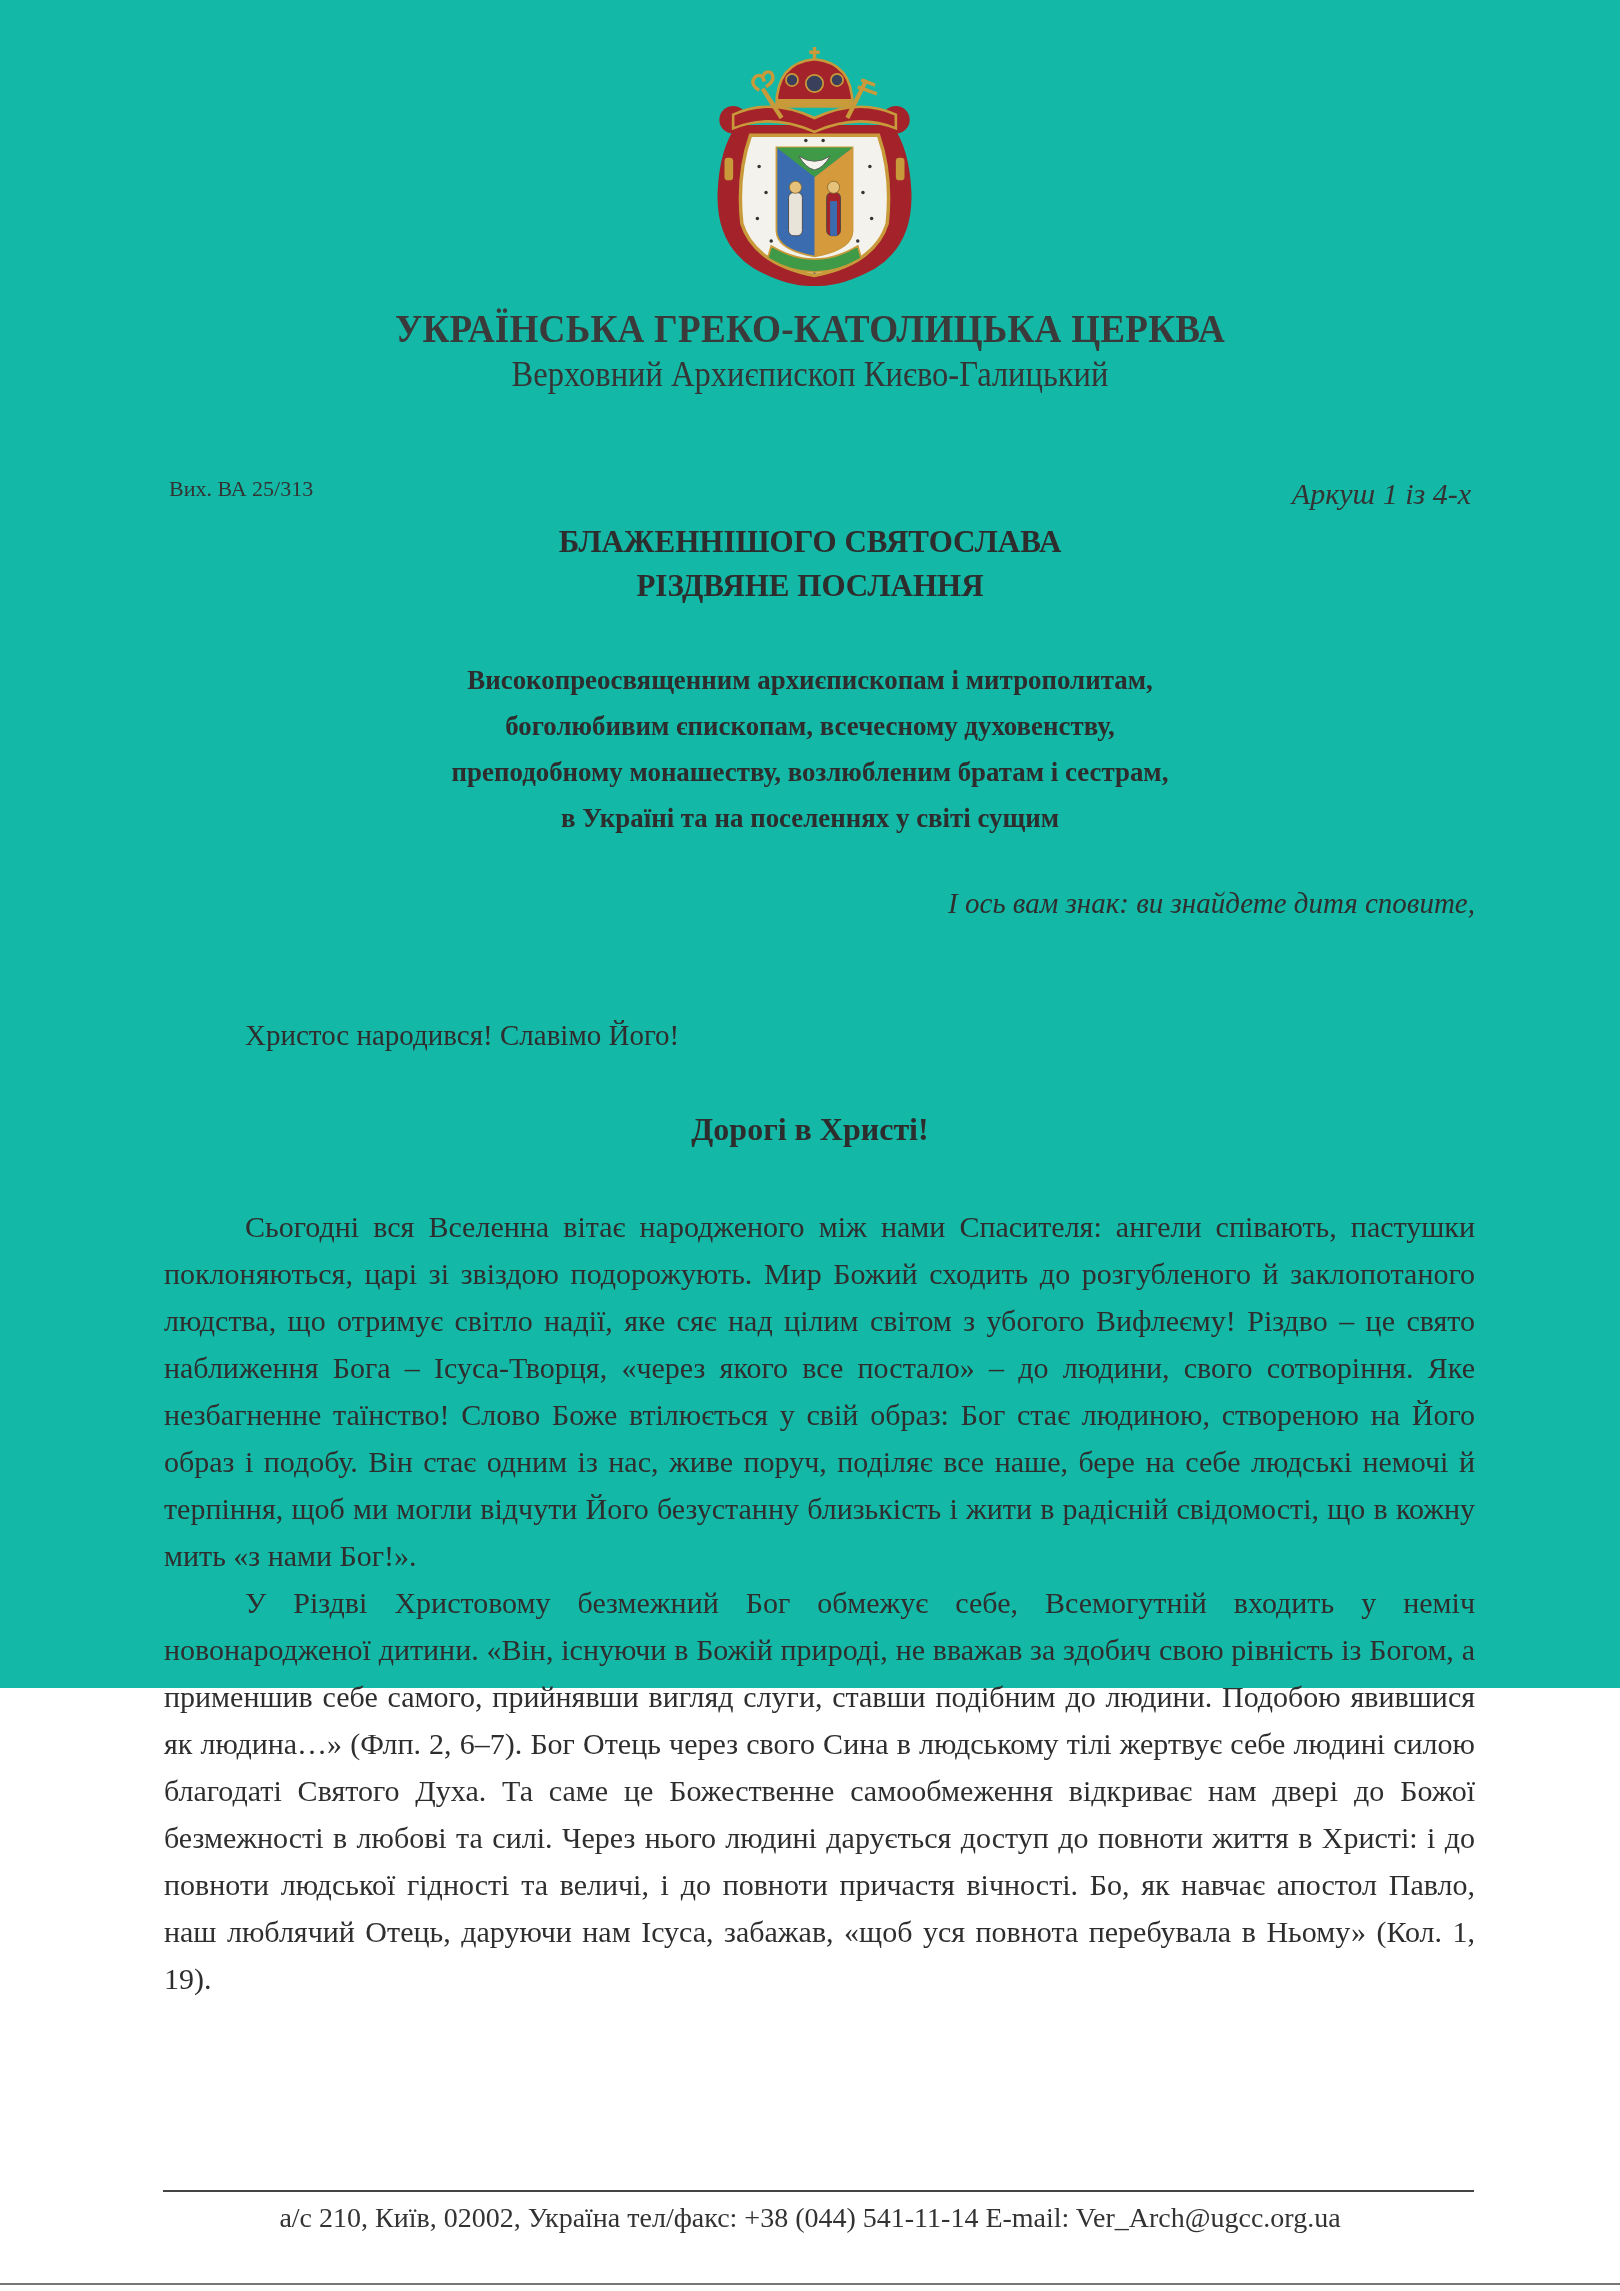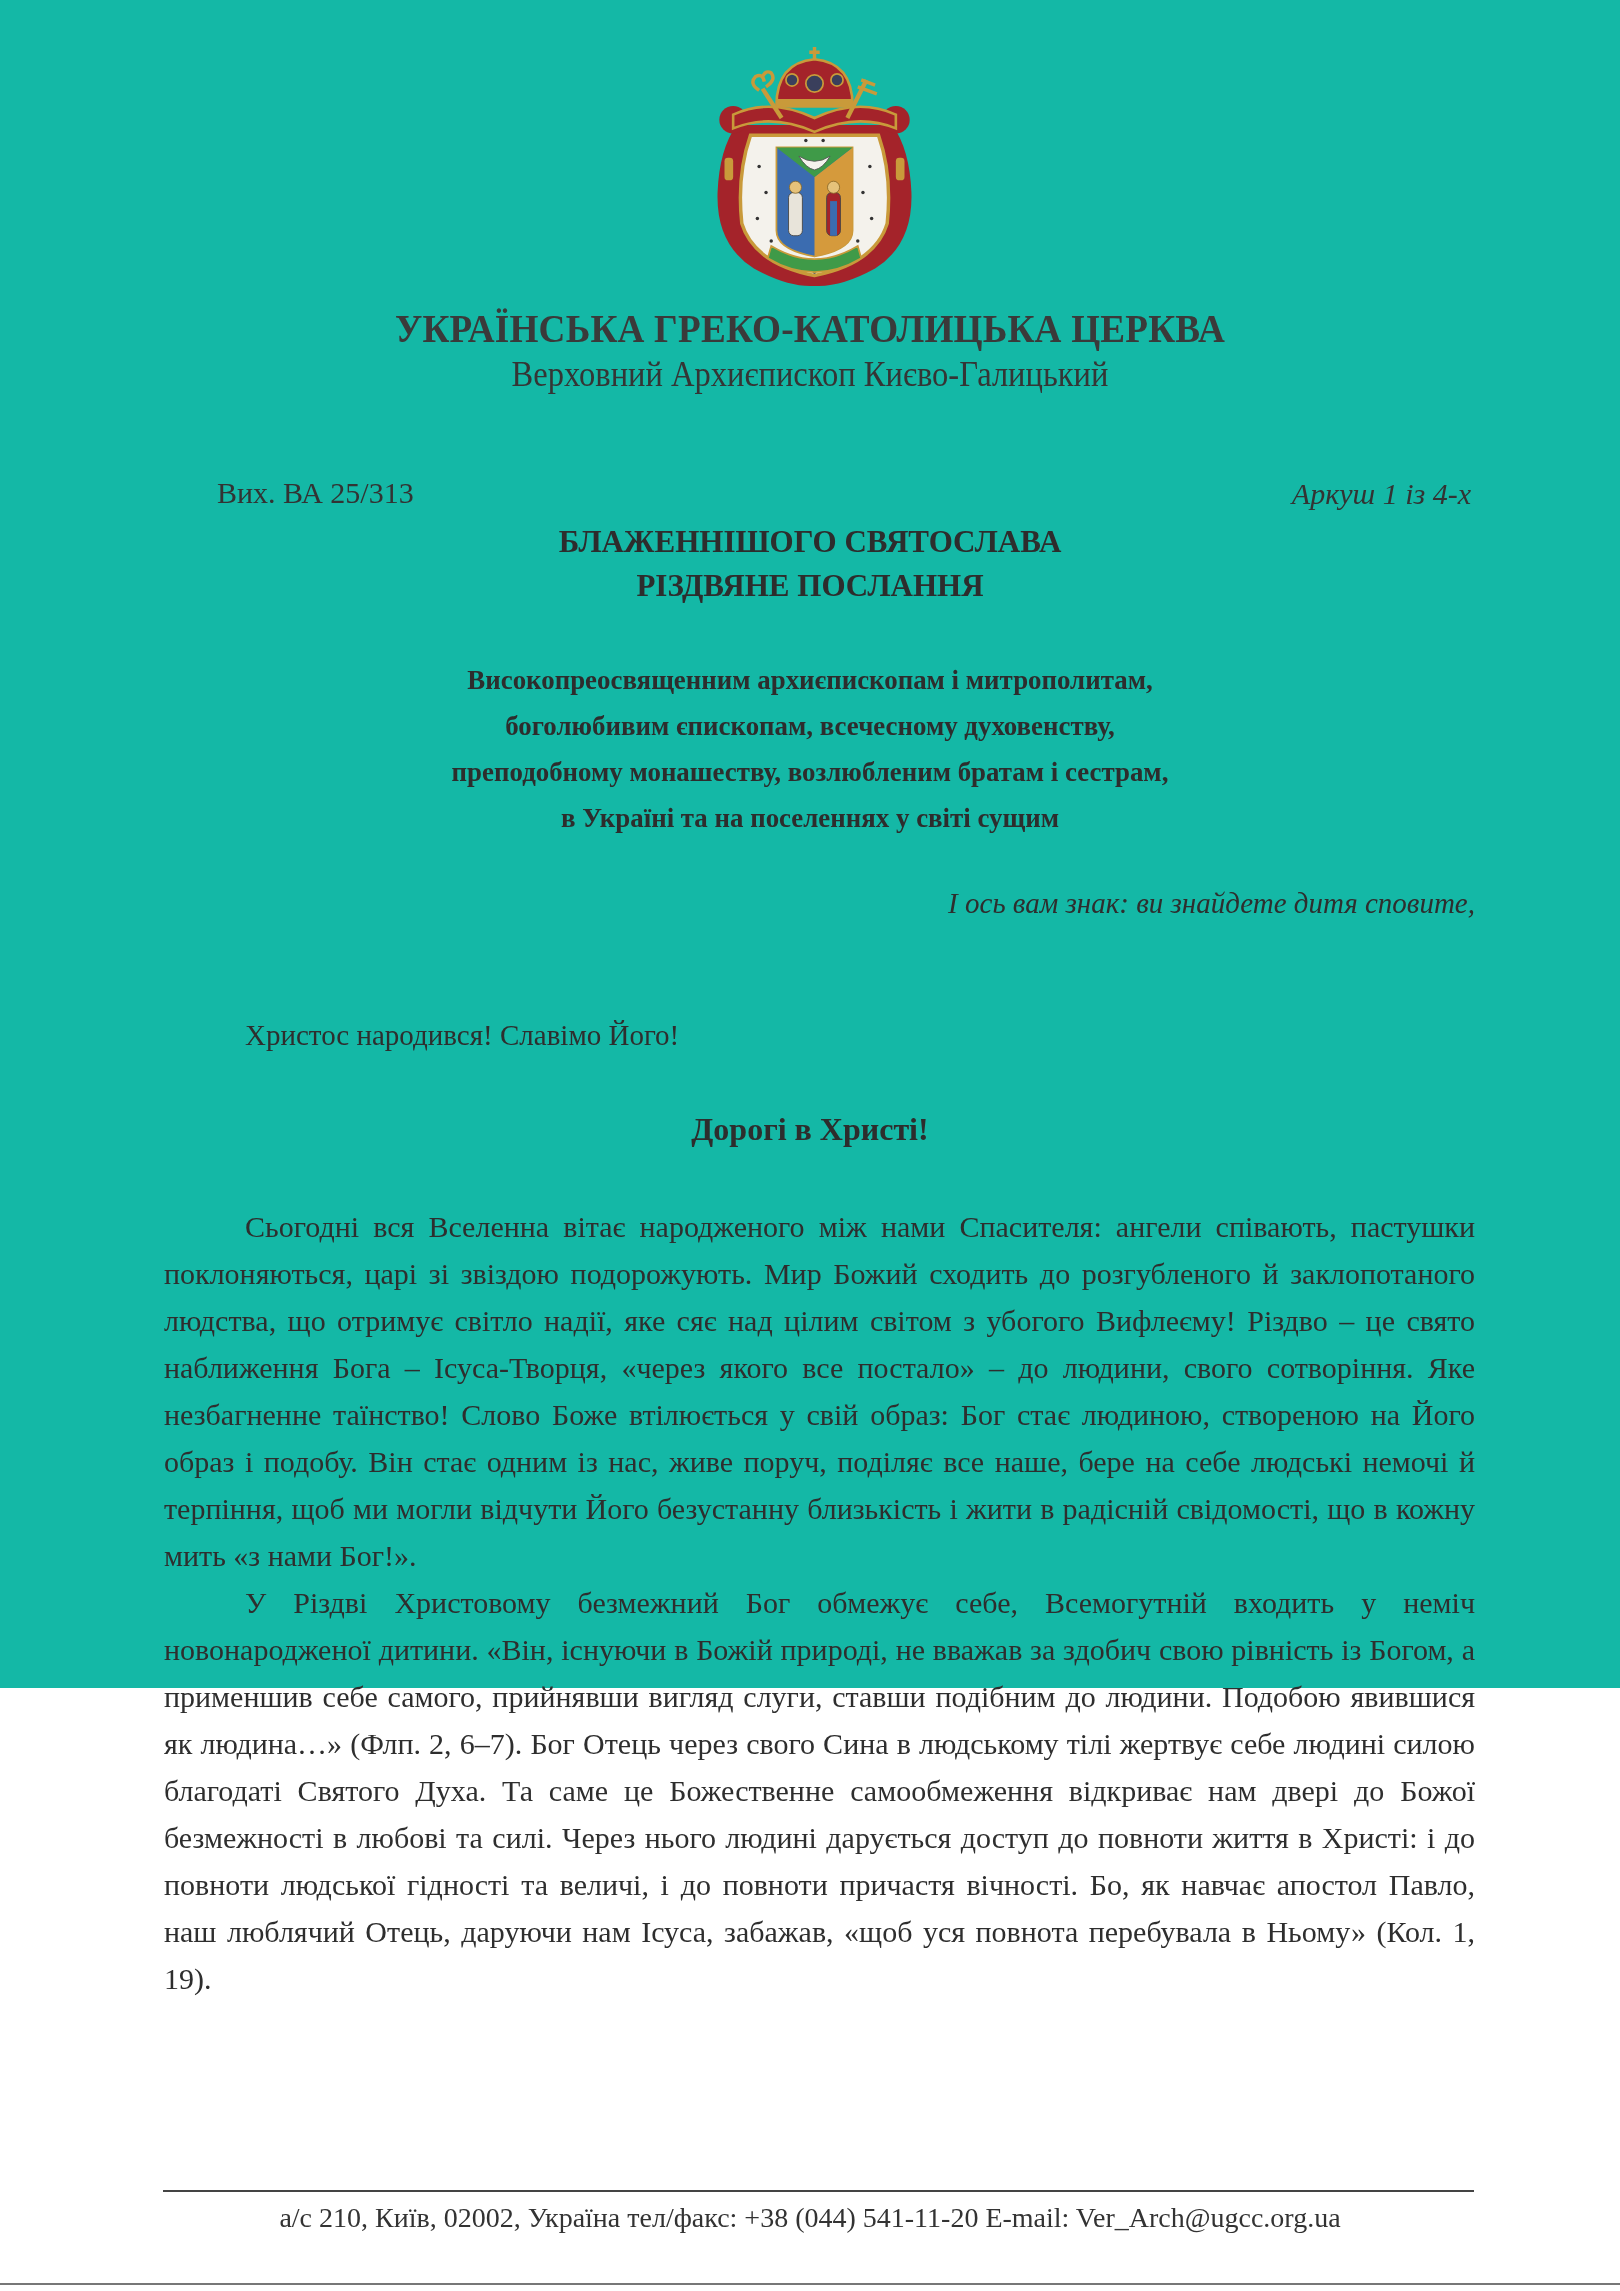--- a/index.html
+++ b/index.html
@@ -52,23 +52,22 @@
       text-align: center;
       font-size: 35px;
       color: #353535;
       transform: scaleX(0.93);
     }
 
     .ref-number {
       position: absolute;
       left: 169px;
       top: 476px;
-      font-size: 30px;
+      font-size: 22px;
       color: #333;
-      margin-left: 48px;
     }
     .sheet-info {
       position: absolute;
       right: 149px;
       top: 477px;
       font-size: 30px;
       font-style: italic;
       color: #333;
     }
 
@@ -253,16 +252,16 @@
   <div class="greeting">Христос народився! Славімо Його!</div>
 
   <div class="salutation">Дорогі в Христі!</div>
 
   <div class="body-text">
     <p>Сьогодні вся Вселенна вітає народженого між нами Спасителя: ангели співають, пастушки поклоняються, царі зі звіздою подорожують. Мир Божий сходить до розгубленого й заклопотаного людства, що отримує світло надії, яке сяє над цілим світом з убогого Вифлеєму!  Різдво – це свято наближення Бога – Ісуса-Творця, «через якого все постало» – до людини, свого сотворіння. Яке незбагненне таїнство! Слово Боже втілюється у свій образ: Бог стає людиною, створеною на Його образ і подобу. Він стає одним із нас, живе поруч, поділяє все наше, бере на себе людські немочі й терпіння, щоб ми могли відчути Його безустанну близькість і жити в радісній свідомості, що в кожну мить «з нами Бог!».</p>
     <p>У Різдві Христовому безмежний Бог обмежує себе, Всемогутній входить у неміч новонародженої дитини. «Він, існуючи в Божій природі, не вважав за здобич свою рівність із Богом, а применшив себе самого, прийнявши вигляд слуги, ставши подібним до людини. Подобою явившися як людина…» (Флп. 2, 6–7). Бог Отець через свого Сина в людському тілі жертвує себе людині силою благодаті Святого Духа. Та саме це Божественне самообмеження відкриває нам двері до Божої безмежності в любові та силі. Через нього людині дарується доступ до повноти життя в Христі: і до повноти людської гідності та величі, і до повноти причастя вічності. Бо, як навчає апостол Павло, наш люблячий Отець, даруючи нам Ісуса, забажав, «щоб уся повнота перебувала в Ньому» (Кол. 1, 19).</p>
   </div>
 
   <div class="footer-rule"></div>
-  <div class="footer-contact">а/с 210, Київ, 02002, Україна тел/факс: +38 (044) 541-11-20 E-mail: Ver_Arch@ugcc.org.ua</div>
+  <div class="footer-contact">а/с 210, Київ, 02002, Україна тел/факс: +38 (044) 541-11-14 E-mail: Ver_Arch@ugcc.org.ua</div>
   <div class="page-edge"></div>
 </div>
 
 
 </body></html>

